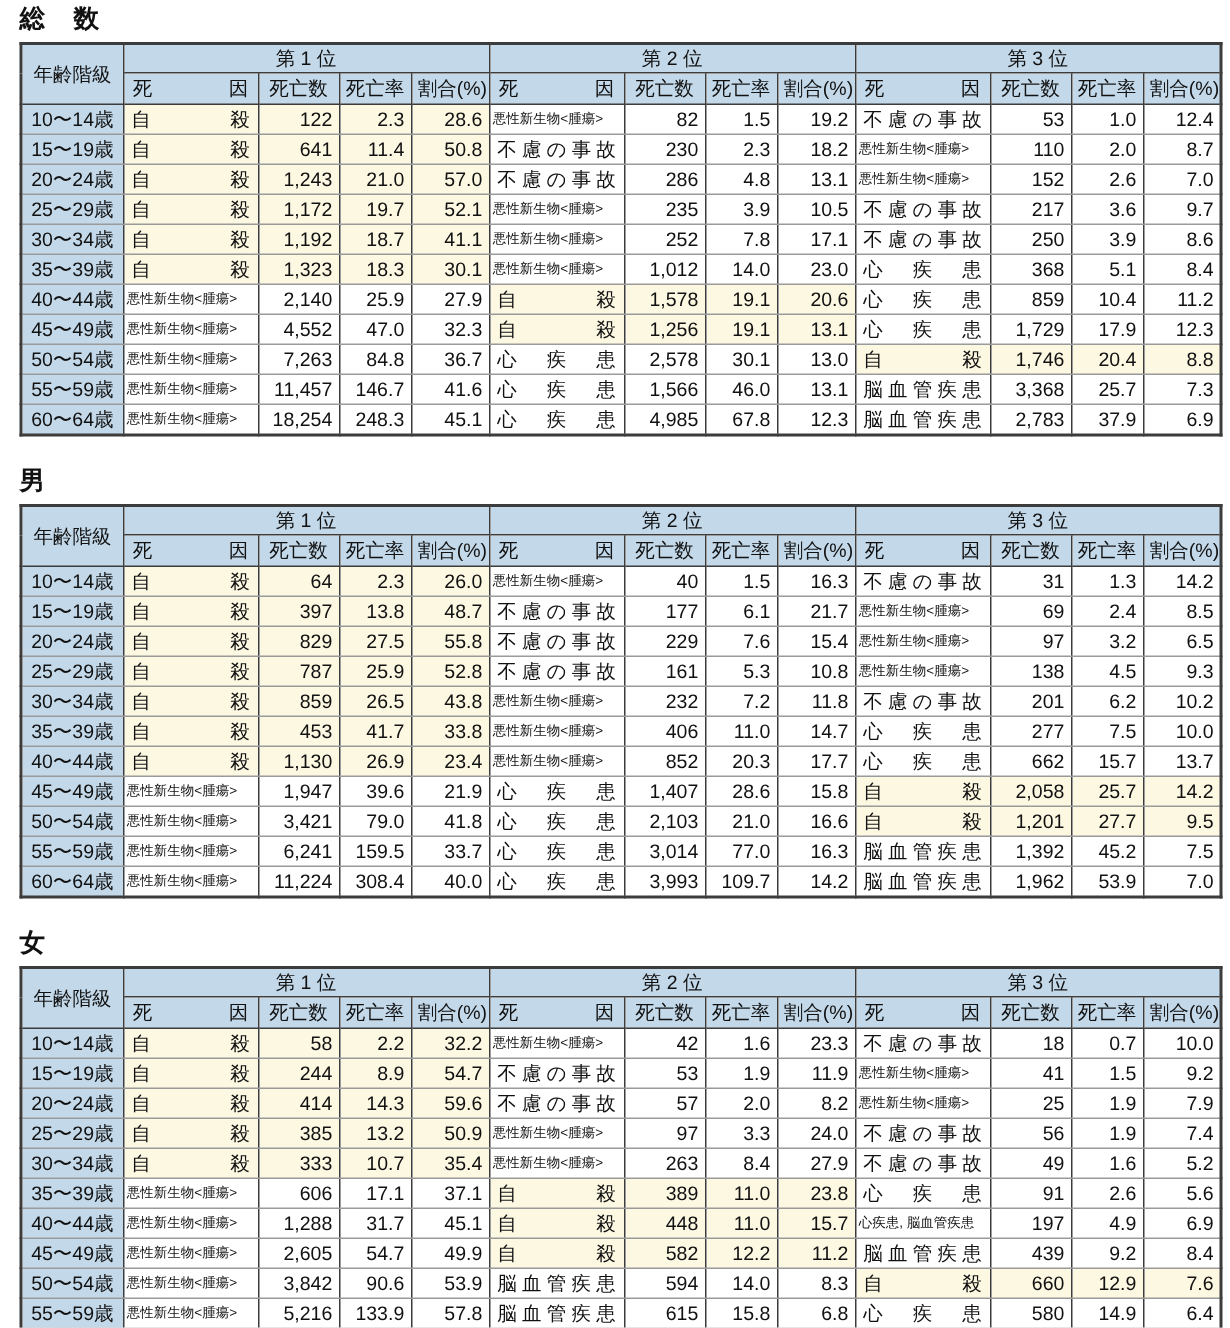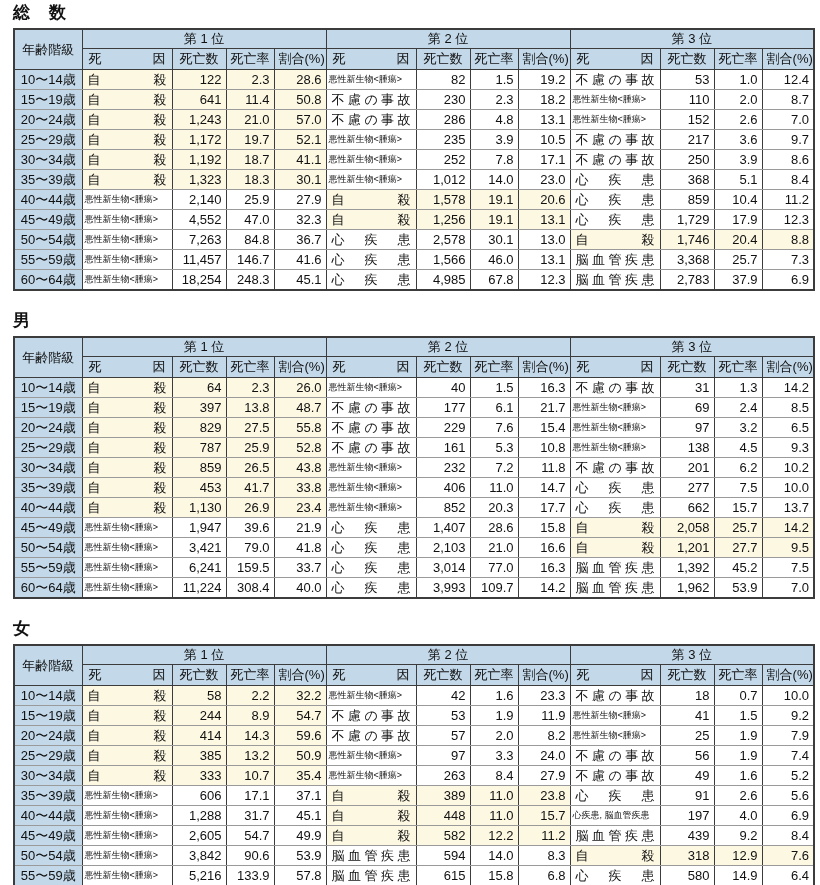--- a/index.html
+++ b/index.html
@@ -1025,21 +1025,21 @@
                 <div class="spread">
                   <span>自</span>
                   <span>殺</span>
                 </div>
               </td>
               <td class="num hl">448</td>
               <td class="num hl">11.0</td>
               <td class="num hl">15.7</td>
               <td class="cause small-cause">心疾患, 脳血管疾患</td>
               <td class="num">197</td>
-              <td class="num">4.0</td>
+              <td class="num">4.9</td>
               <td class="num">6.9</td>
             </tr>
             <tr>
               <td class="age">45〜49歳</td>
               <td class="cause small-cause">悪性新生物&lt;腫瘍&gt;</td>
               <td class="num">2,605</td>
               <td class="num">54.7</td>
               <td class="num">49.9</td>
               <td class="hl cause">
                 <div class="spread">
@@ -1080,21 +1080,21 @@
               </td>
               <td class="num">594</td>
               <td class="num">14.0</td>
               <td class="num">8.3</td>
               <td class="hl cause">
                 <div class="spread">
                   <span>自</span>
                   <span>殺</span>
                 </div>
               </td>
-              <td class="num hl">318</td>
+              <td class="num hl">660</td>
               <td class="num hl">12.9</td>
               <td class="num hl">7.6</td>
             </tr>
             <tr>
               <td class="age">55〜59歳</td>
               <td class="cause small-cause">悪性新生物&lt;腫瘍&gt;</td>
               <td class="num">5,216</td>
               <td class="num">133.9</td>
               <td class="num">57.8</td>
               <td class="cause">

